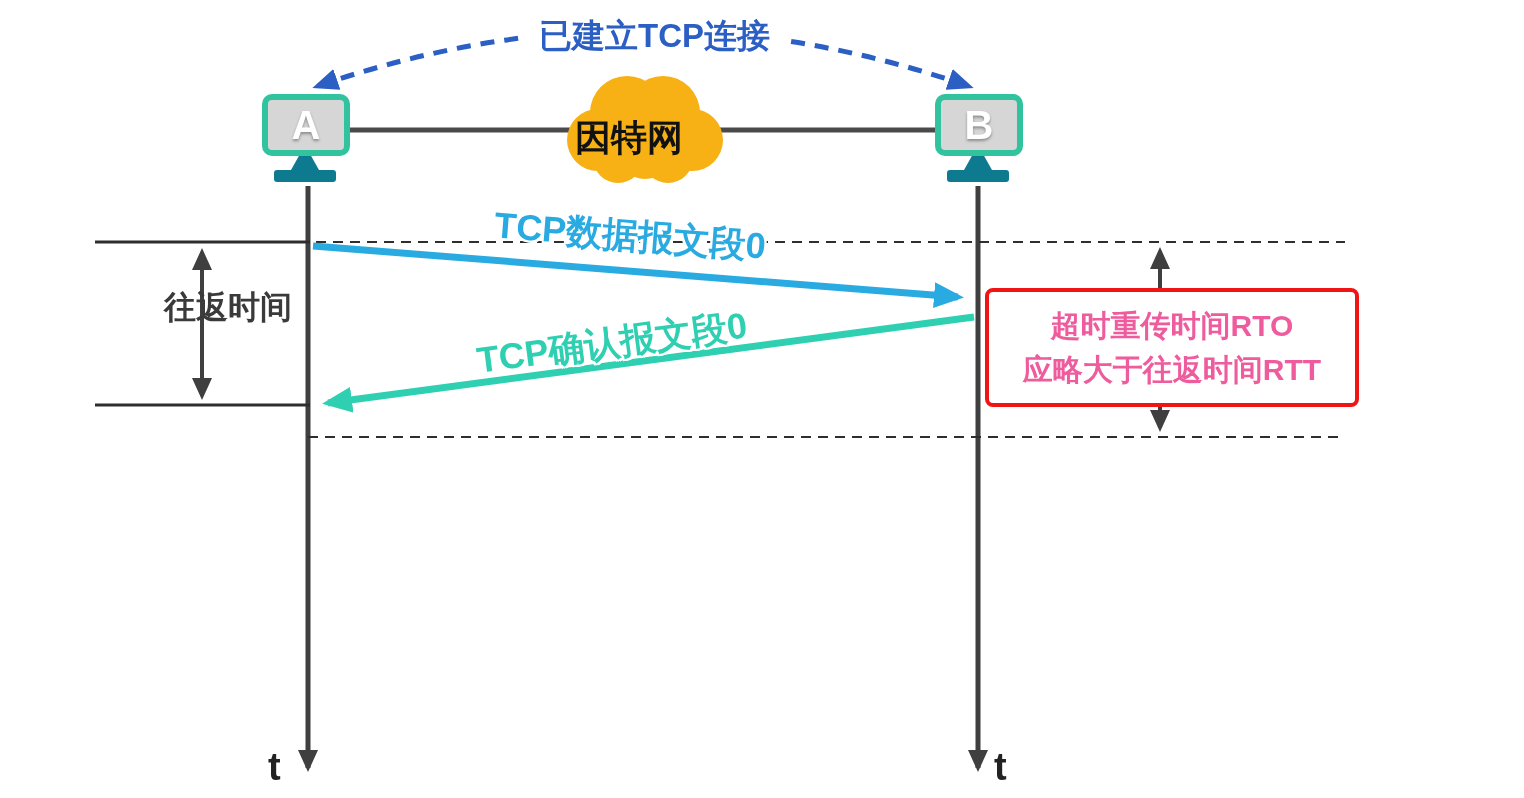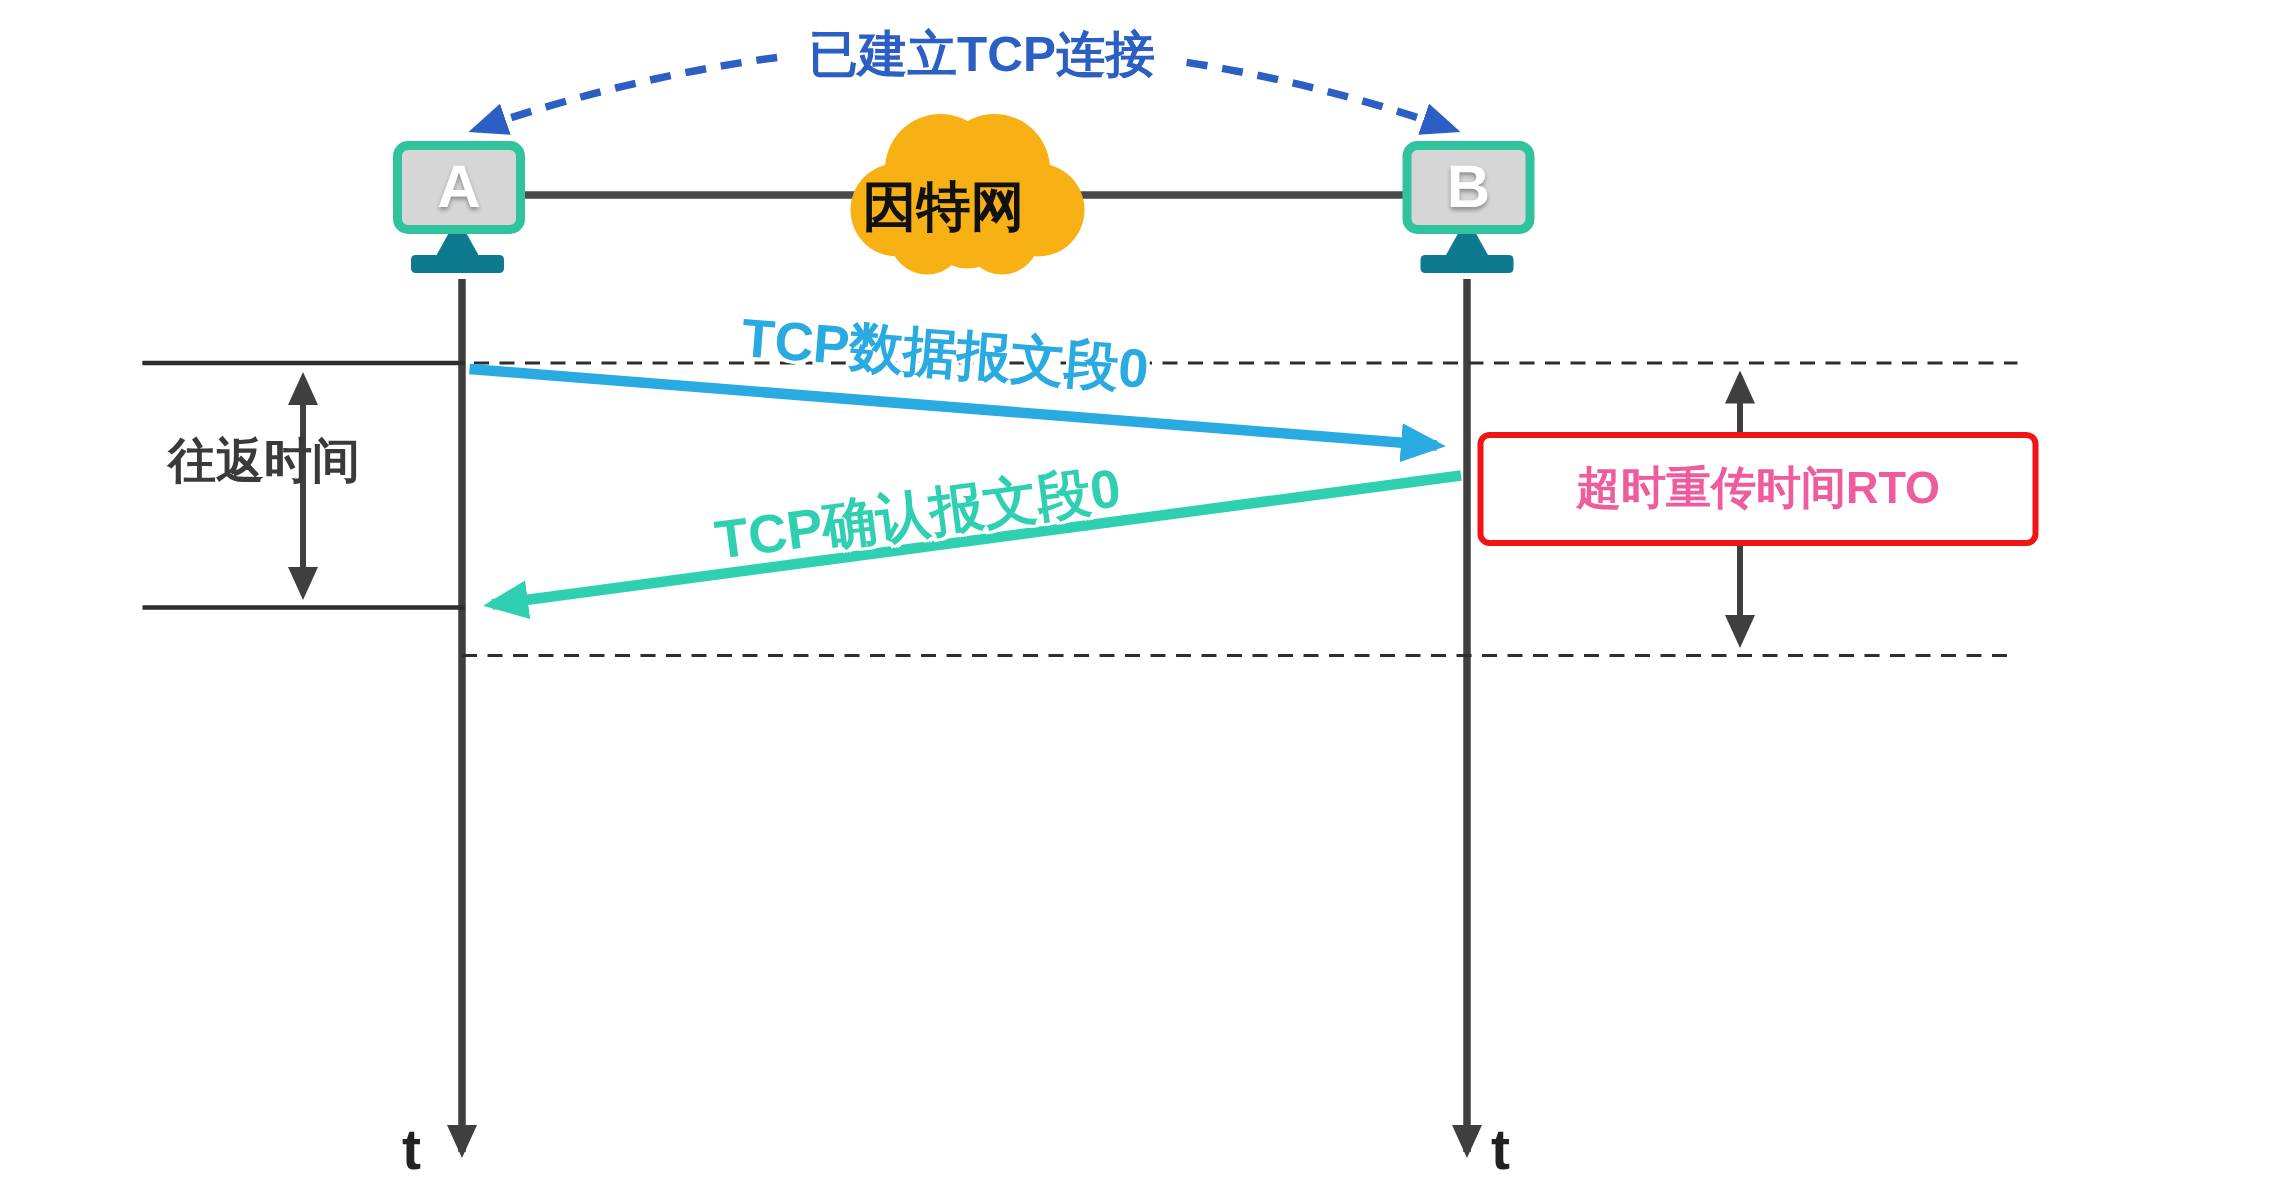--- a/index.html
+++ b/index.html
@@ -43,21 +43,21 @@
   .seg-label{font-weight:bold;white-space:nowrap;text-align:center;}
   .seg-data{
     left:470px;top:212px;width:320px;font-size:36px;color:#29ABE2;
     transform:rotate(4.5deg);transform-origin:center;
   }
   .seg-ack{
     left:462px;top:319px;width:300px;font-size:36px;color:#2FCFB2;
     transform:rotate(-7.5deg);transform-origin:center;
   }
   .rtt-label{
-    left:112px;top:284px;width:180px;text-align:left;
+    left:112px;top:284px;width:180px;text-align:right;
     font-size:32px;font-weight:bold;color:#3A3A3A;line-height:1.45;white-space:nowrap;
   }
   .rto-box{
     left:985px;top:288px;width:340px;background:#ffffff;
     border:4px solid #F01414;border-radius:8px;padding:12px 13px;
     text-align:center;font-size:30px;font-weight:bold;color:#EE5C9E;
     line-height:1.45;white-space:nowrap;
   }
   .t-label{font-size:38px;font-weight:bold;color:#222222;line-height:1;}
   .t-a{left:268px;top:748px;}
@@ -131,18 +131,19 @@
 
   <div class="abs seg-label seg-data outline-white">TCP数据报文段0</div>
   <div class="abs seg-label seg-ack outline-white">TCP确认报文段0</div>
 
   <div class="abs rtt-label">
     <div>往返时间</div>
   </div>
 
   <div class="abs rto-box">
     <div>超时重传时间RTO</div>
+    <div>应略大于往返时间RTT</div>
   </div>
 
   <div class="abs t-label t-a">t</div>
   <div class="abs t-label t-b">t</div>
 
 </div>
 
 </body></html>

